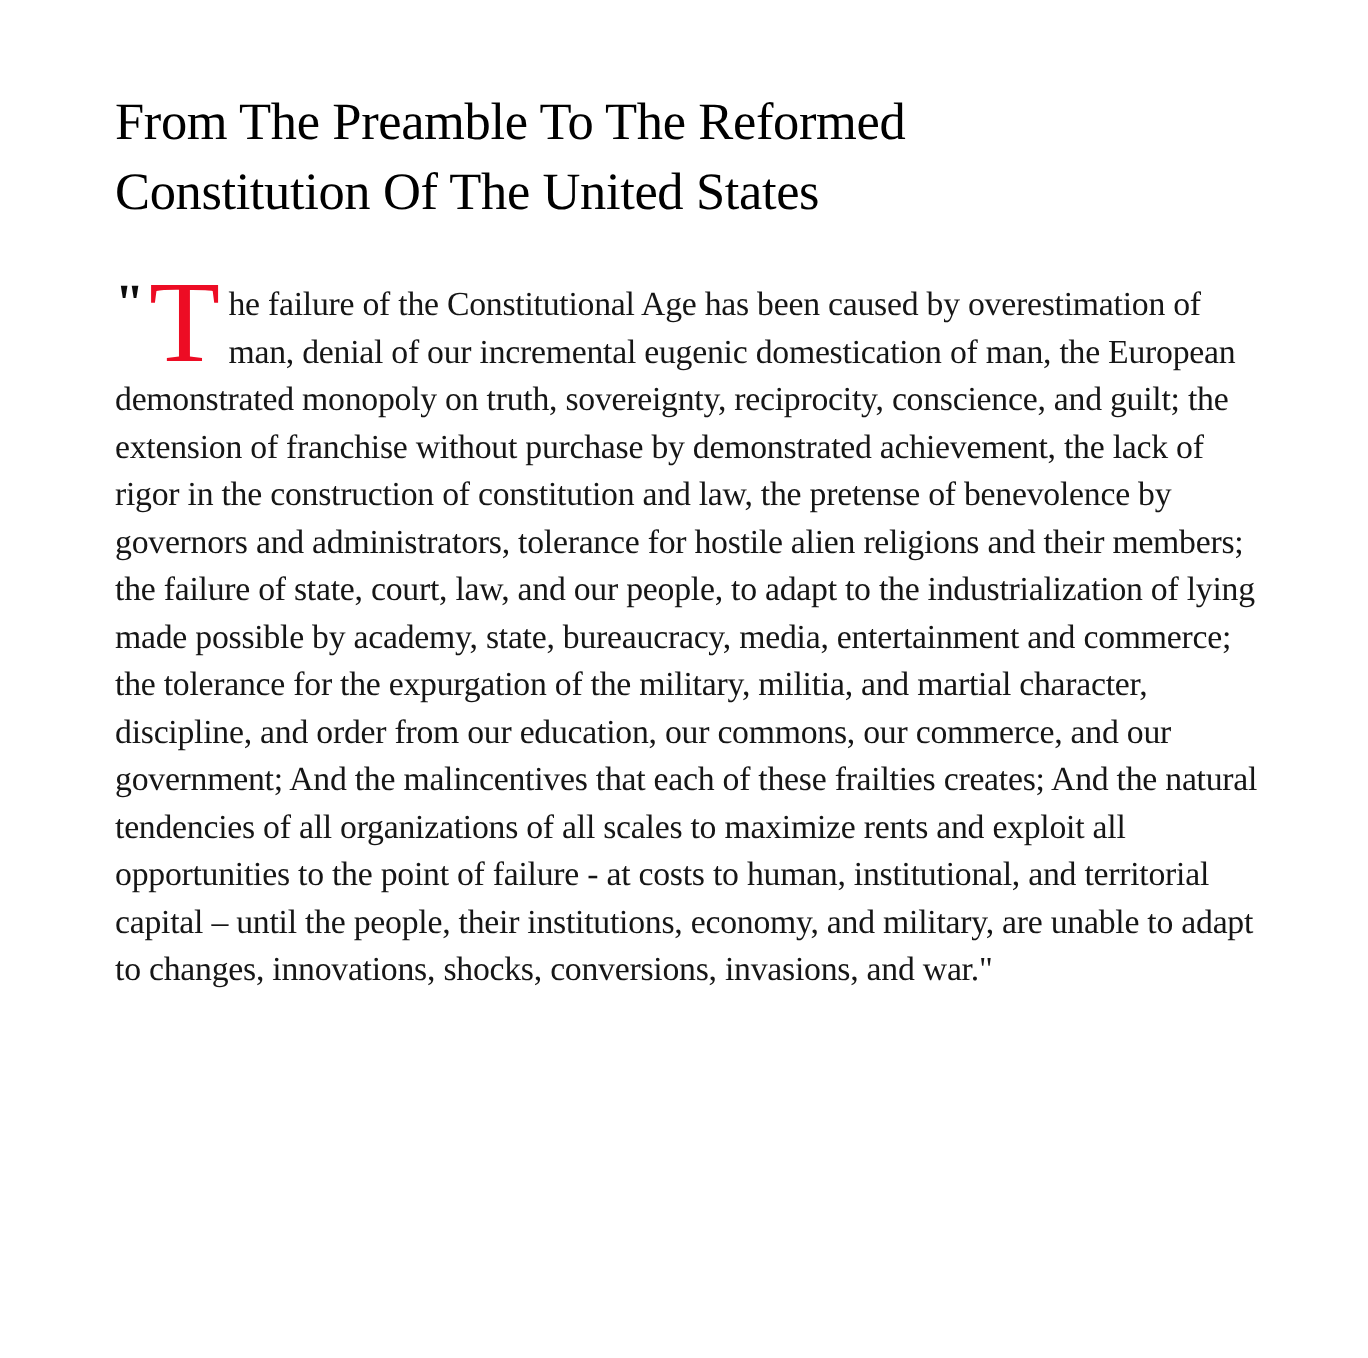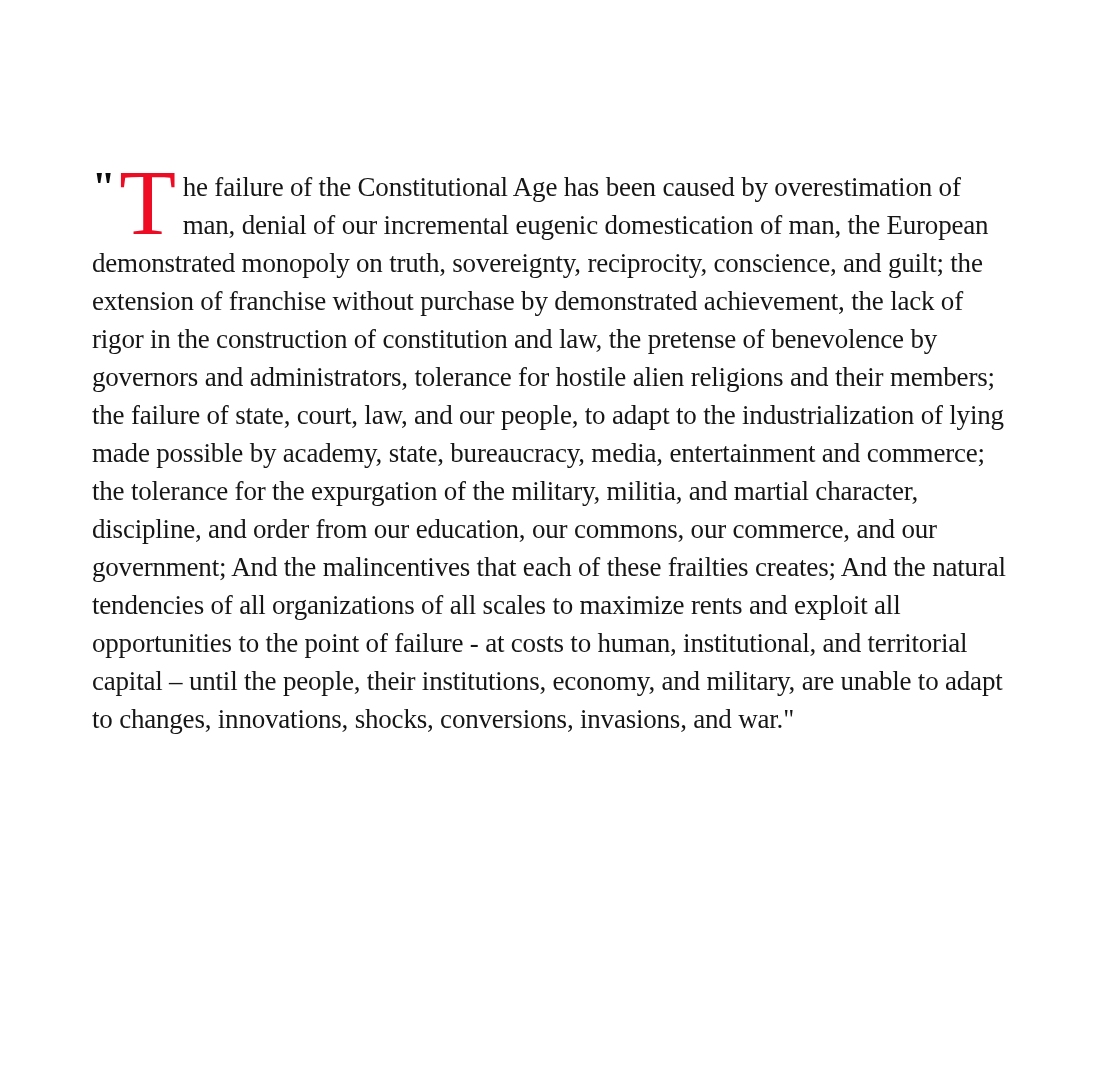--- a/index.html
+++ b/index.html
@@ -60,21 +60,22 @@
     margin:0 7px 0 2px;
     font-weight:normal;
   }
 </style>
 </head>
 <body>
 
 <div class="page">
   <div class="content">
     <h1 class="title">
-      <br>
+      <span>From The Preamble To The Reformed</span><br>
+      <span>Constitution Of The United States</span>
     </h1>
     <p class="quote-paragraph">
       <span class="open-quote">"</span>
       <span class="dropcap">T</span>
       <span>he failure of the Constitutional Age has been caused by overestimation of man, denial of our incremental eugenic domestication of man, the European demonstrated monopoly on truth, sovereignty, reciprocity, conscience, and guilt; the extension of franchise without purchase by demonstrated achievement, the lack of rigor in the construction of constitution and law, the pretense of benevolence by governors and administrators, tolerance for hostile alien religions and their members; the failure of state, court, law, and our people, to adapt to the industrialization of lying made possible by academy, state, bureaucracy, media, entertainment and commerce; the tolerance for the expurgation of the military, militia, and martial character, discipline, and order from our education, our commons, our commerce, and our government; And the malincentives that each of these frailties creates; And the natural tendencies of all organizations of all scales to maximize rents and exploit all opportunities to the point of failure  - at costs to human, institutional, and territorial capital – until the people, their institutions, economy, and military, are unable to adapt to changes, innovations, shocks, conversions, invasions, and war."</span>
     </p>
   </div>
 </div>
 
 </body></html>

